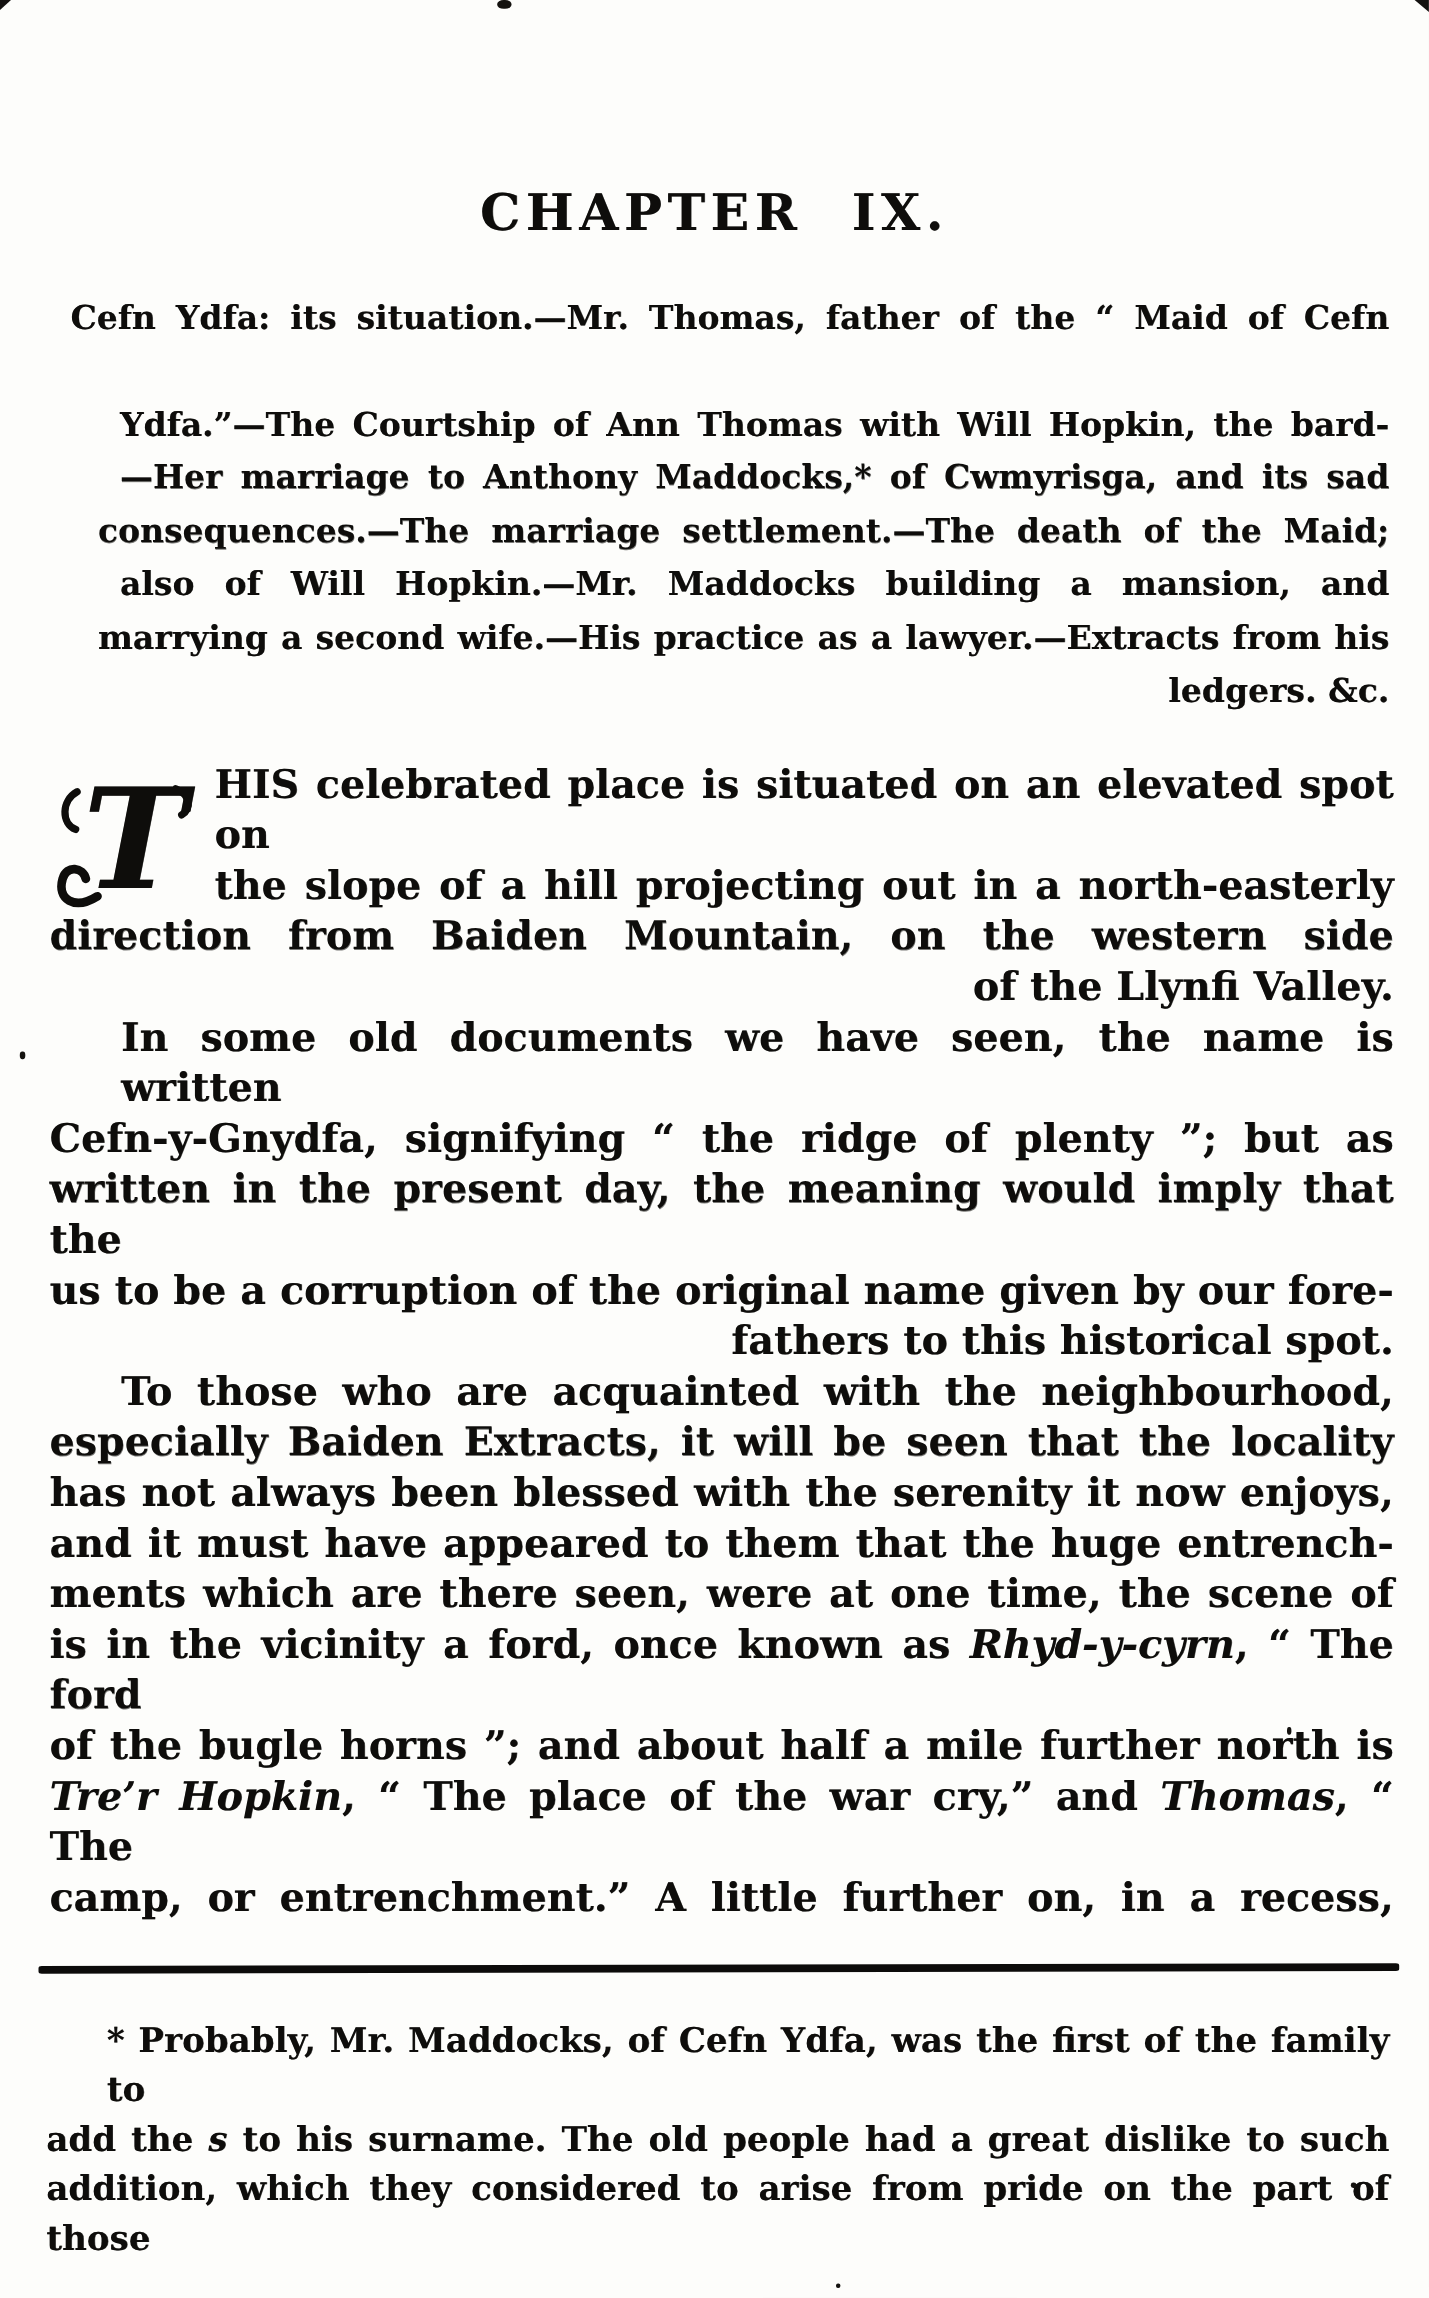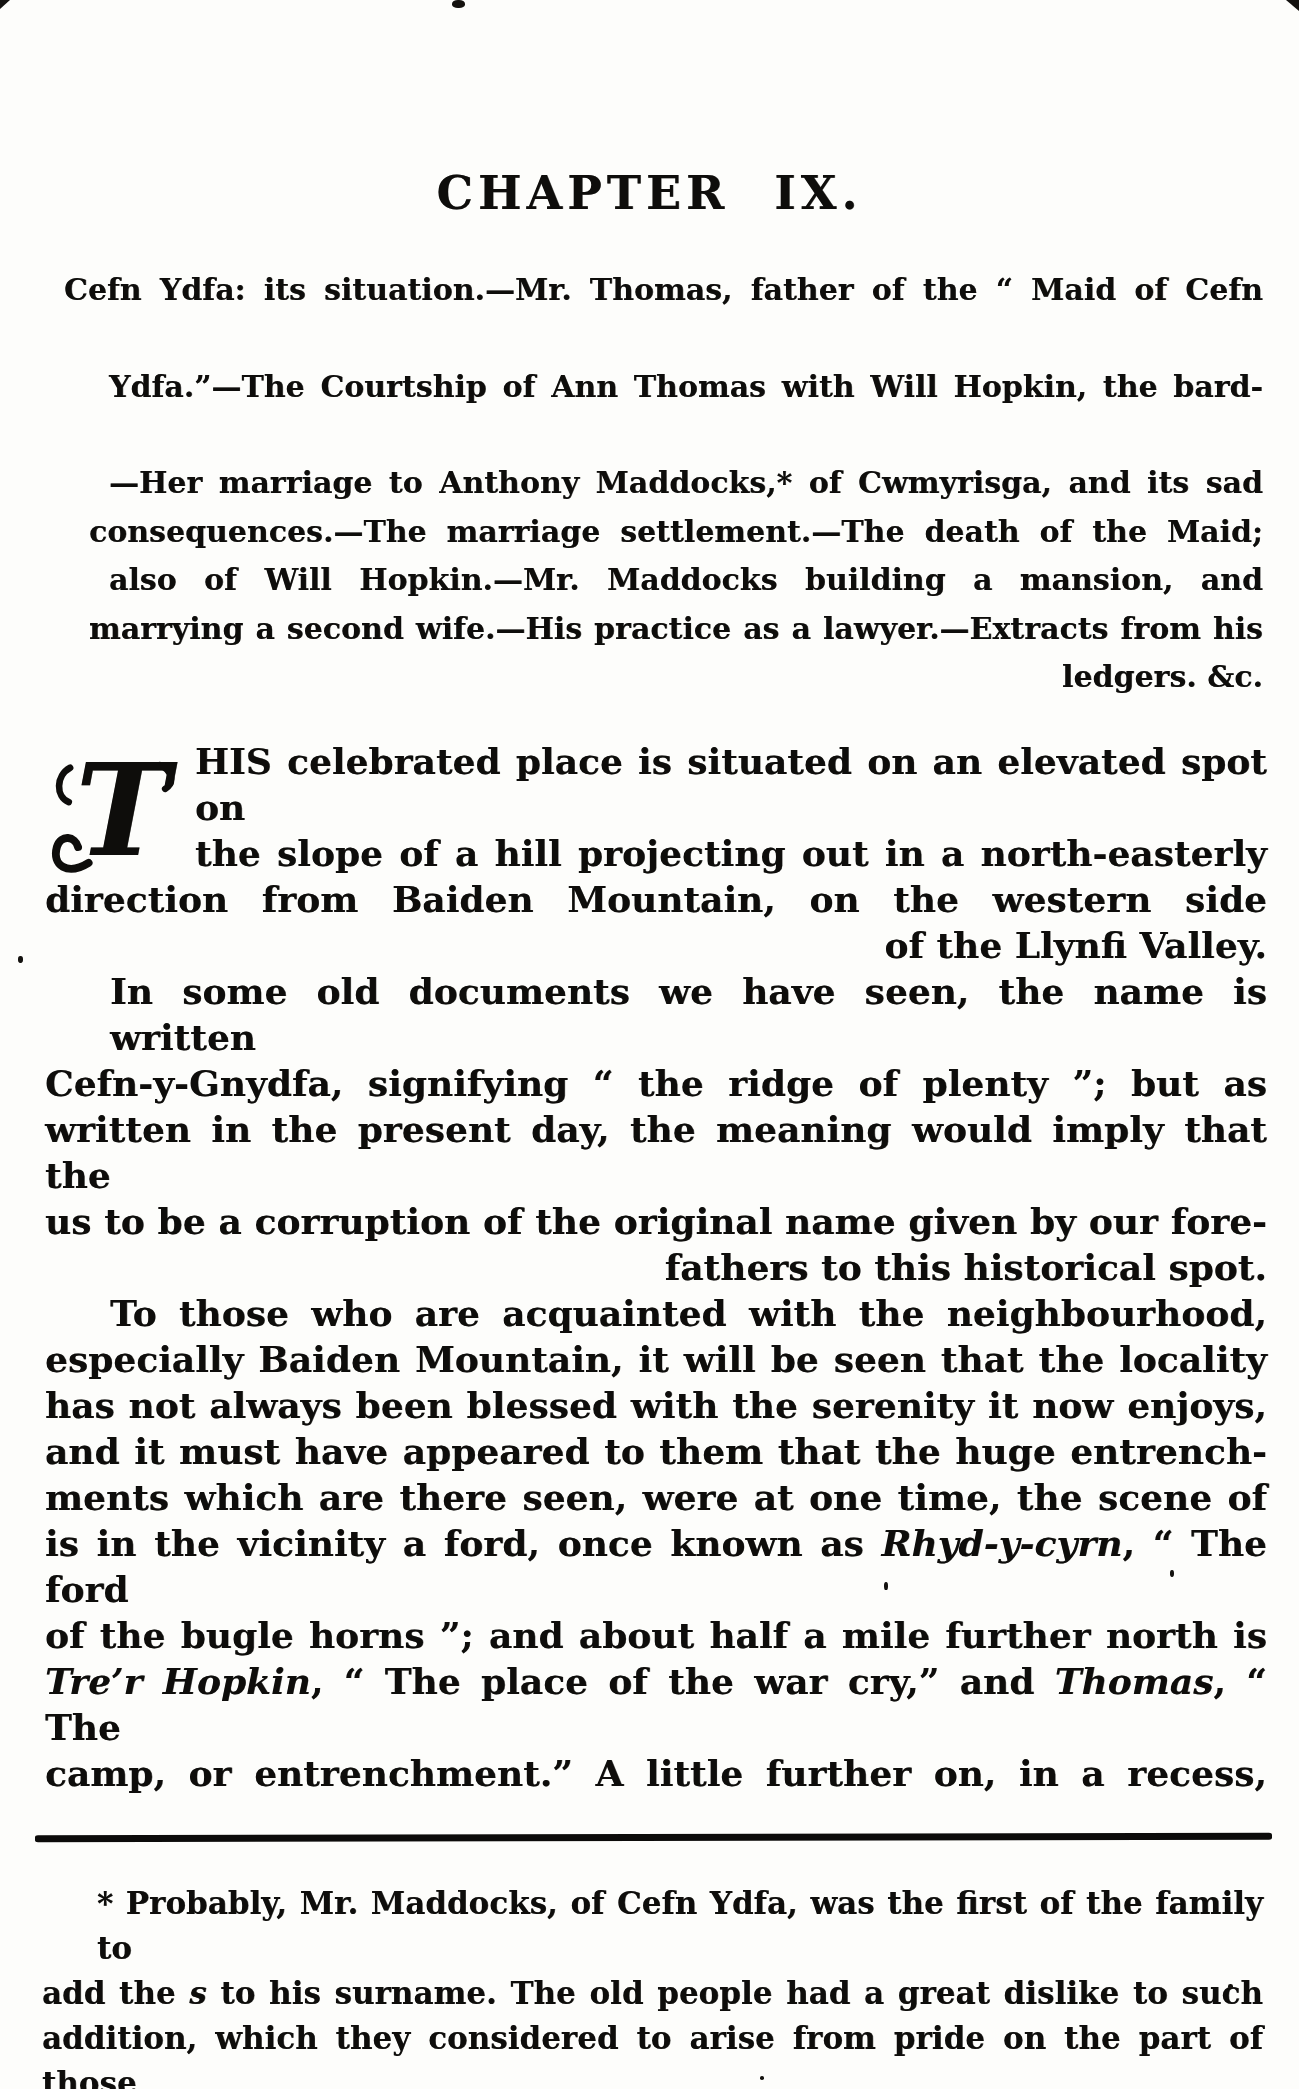--- a/index.html
+++ b/index.html
@@ -71,21 +71,21 @@
   <div class="speck" style="top:1582px;left:884px;width:4px;height:8px;"></div>
   <div class="speck" style="top:1570px;left:1170px;width:4px;height:7px;"></div>
   <div class="speck" style="top:1984px;left:1228px;width:5px;height:5px;"></div>
   <div class="speck" style="top:2076px;left:760px;width:4px;height:4px;"></div>
 
   <div class="heading">CHAPTER IX.</div>
 
   <div class="summary">
       <div class="tline just"><span>Cefn Ydfa: its situation.—Mr. Thomas, father of the “ Maid of Cefn</span></div>
       <div class="tline just" style="padding-left: 45px; margin-top: 48px;"><span>Ydfa.”—The Courtship of Ann Thomas with Will Hopkin, the bard-</span></div>
-      <div class="tline just" style="padding-left: 45px; margin-top: 48px;"><span>—Her marriage to Anthony Maddocks,* of Cwmyrisga, and its sad</span></div>
+      <div class="tline just" style="padding-left: 45px;"><span>—Her marriage to Anthony Maddocks,* of Cwmyrisga, and its sad</span></div>
       <div class="tline just" style="padding-left: 25px;"><span>consequences.—The marriage settlement.—The death of the Maid;</span></div>
       <div class="tline just" style="padding-left: 45px;"><span>also of Will Hopkin.—Mr. Maddocks building a mansion, and</span></div>
       <div class="tline just" style="padding-left: 25px;"><span>marrying a second wife.—His practice as a lawyer.—Extracts from his</span></div>
       <div class="tline" style="padding-left: 25px;"><span>ledgers. &amp;c.</span></div>
     </div>
 
   <div class="bodytext">
       <div class="paragraph">
         <div class="dropcap">
           <svg viewBox="0 0 100 100">
@@ -102,21 +102,21 @@
       </div>
       <div class="paragraph">
         <div class="tline just" style="padding-left: 65px;"><span>In some old documents we have seen, the name is written</span></div>
         <div class="tline just"><span>Cefn-y-Gnydfa, signifying “ the ridge of plenty ”; but as</span></div>
         <div class="tline just"><span>written in the present day, the meaning would imply that the</span></div>
         <div class="tline just"><span>us to be a corruption of the original name given by our fore-</span></div>
         <div class="tline"><span>fathers to this historical spot.</span></div>
       </div>
       <div class="paragraph">
         <div class="tline just" style="padding-left: 65px;"><span>To those who are acquainted with the neighbourhood,</span></div>
-        <div class="tline just"><span>especially Baiden Mountain, it will be seen that the locality</span></div>
+        <div class="tline just"><span>especially Baiden Extracts, it will be seen that the locality</span></div>
         <div class="tline just"><span>has not always been blessed with the serenity it now enjoys,</span></div>
         <div class="tline just"><span>and it must have appeared to them that the huge entrench-</span></div>
         <div class="tline just"><span>ments which are there seen, were at one time, the scene of</span></div>
         <div class="tline just"><span>is in the vicinity a ford, once known as </span><span class="it">Rhyd-y-cyrn</span><span>, “ The ford</span></div>
         <div class="tline just"><span>of the bugle horns ”; and about half a mile further north is</span></div>
         <div class="tline just"><span class="it">Tre’r Hopkin</span><span>, “ The place of the war cry,” and </span><span class="it">Thomas</span><span>, “ The</span></div>
         <div class="tline just"><span>camp, or entrenchment.” A little further on, in a recess,</span></div>
       </div>
     </div>
 

